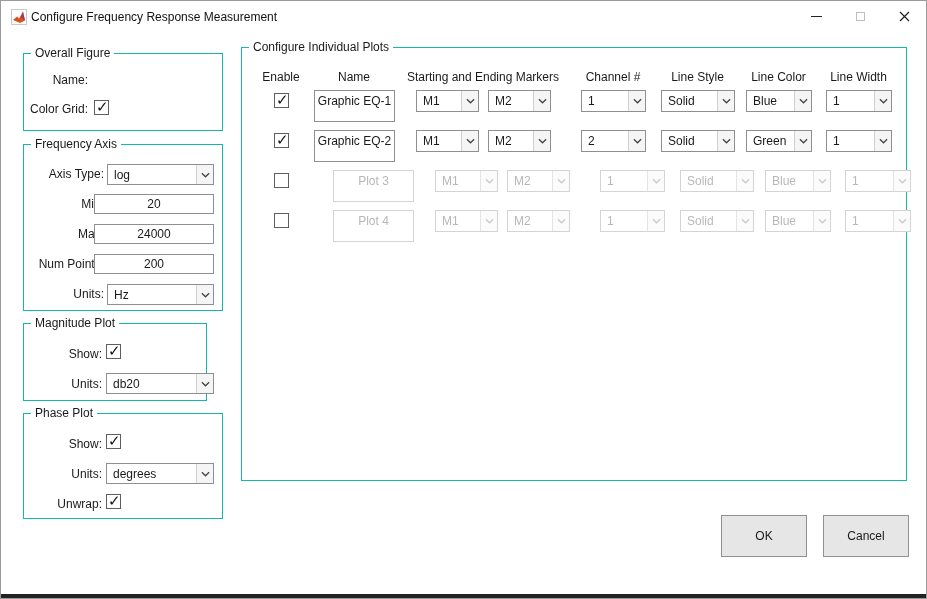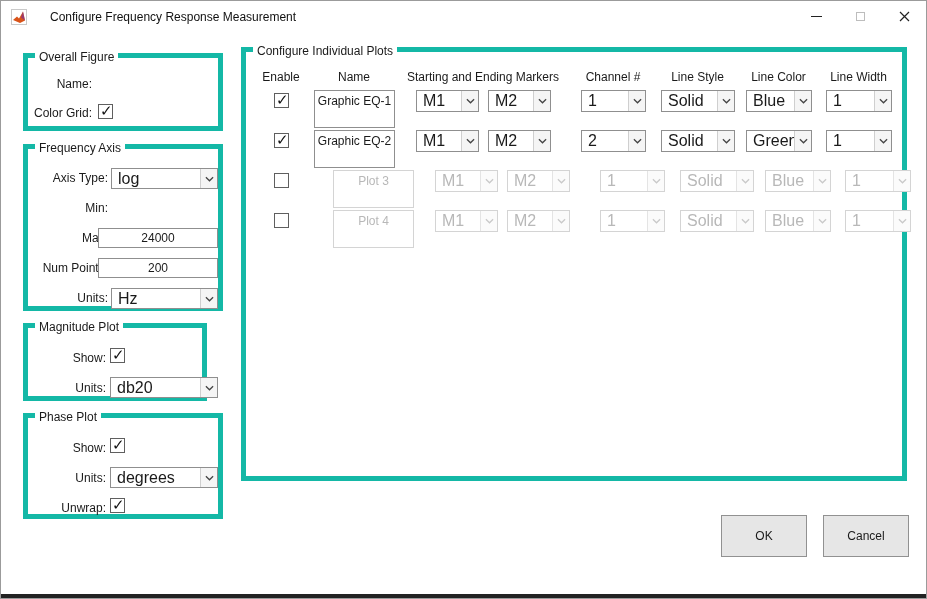--- a/index.html
+++ b/index.html
@@ -5,46 +5,46 @@
   * { margin:0; padding:0; box-sizing:border-box; }
   html, body { width:927px; height:599px; }
   body { font-family:"Liberation Sans", sans-serif; background:#ffffff; color:#1a1a1a; }
 
   .window { position:relative; width:927px; height:599px; background:#ffffff; border:1px solid #9b9b9b; overflow:hidden; }
   .bottom-edge { position:absolute; left:0; bottom:0; width:100%; height:4px; background:#222222; }
 
   
   .titlebar { position:absolute; left:0; top:0; width:100%; height:31px; background:#ffffff; display:flex; align-items:center; }
   .app-icon { margin-left:10px; width:16px; height:16px; display:inline-flex; }
-  .title { margin-left:23px; font-size:12px; color:#111; }
+  .title { margin-left:4px; font-size:12px; color:#111; }
   .win-controls { position:absolute; right:0; top:0; height:31px; display:flex; }
   .win-btn { width:44px; height:31px; display:flex; align-items:center; justify-content:center; cursor:default; }
   .glyph-min { width:11px; height:1px; background:#222; display:block; }
   .glyph-max { width:9px; height:9px; border:1px solid #bdbdbd; display:block; }
 
   
-  .group { position:absolute; border:5px solid #14b8a6; background:transparent; }
+  .group { position:absolute; border:1px solid #14b8a6; background:transparent; }
   .legend { position:absolute; top:-8px; left:7px; background:#ffffff; padding:0 4px; font-size:12px; white-space:nowrap; }
 
   .lbl { position:absolute; font-size:12px; text-align:right; line-height:16px; white-space:nowrap; }
 
   .tfield { position:absolute; height:20px; background:#ffffff; border:1px solid #8f8f8f; font-size:12px; line-height:18px; text-align:center; overflow:hidden; }
 
-  .combo { position:absolute; height:21px; background:#ffffff; border:1px solid #8f8f8f; font-size:16px; display:flex; align-items:center; padding-left:6px; }
+  .combo { position:absolute; height:21px; background:#ffffff; border:1px solid #8f8f8f; font-size:12px; display:flex; align-items:center; padding-left:6px; }
   .combo .combo-text { flex:1; overflow:hidden; white-space:nowrap; }
   .combo .arrow { position:absolute; right:0; top:0; bottom:0; width:17px; border-left:1px solid #cfcfcf; background:#f5f5f5; display:flex; align-items:center; justify-content:center; color:#444; }
 
   .checkbox { position:absolute; width:15px; height:15px; border:1px solid #5f5f5f; background:#ffffff; }
   .checkbox.checked::after { content:"✓"; position:absolute; left:1px; top:-3px; font-size:15px; color:#111; }
 
   
   .hdr { position:absolute; font-size:12px; text-align:center; white-space:nowrap; }
   .plot-row { position:absolute; left:0; width:927px; height:22px; }
   .plot-row .checkbox { left:273px; top:3px; }
-  .plot-row .tfield { height:38px; line-height:20px; }
+  .plot-row .tfield { height:32px; line-height:20px; }
   .plot-row .combo { height:22px; }
   .c-name  { left:313px; top:0; width:81px; }
   .c-m1    { left:415px; top:0; width:63px; }
   .c-m2    { left:487px; top:0; width:63px; }
   .c-ch    { left:580px; top:0; width:65px; }
   .c-style { left:660px; top:0; width:74px; }
   .c-color { left:745px; top:0; width:66px; }
   .c-width { left:825px; top:0; width:66px; }
 
   .plot-row.disabled .tfield,
@@ -97,20 +97,21 @@
     <div class="combo" style="left:83px;top:19px;width:107px">
       <span class="combo-text">log</span>
       <span class="arrow">
           <svg width="9" height="6" viewBox="0 0 10 6">
             <path d="M1 1 L5 5 L9 1" fill="none" stroke="currentColor" stroke-width="1.4"></path>
           </svg>
         </span>
     </div>
 
     <span class="lbl" style="left:2px;top:51px;width:78px">Min:</span>
+    <div class="tfield" style="left:70px;top:49px;width:120px">20</div>
 
     <span class="lbl" style="left:2px;top:81px;width:78px">Max:</span>
     <div class="tfield" style="left:70px;top:79px;width:120px">24000</div>
 
     <span class="lbl" style="left:2px;top:111px;width:78px">Num Points:</span>
     <div class="tfield" style="left:70px;top:109px;width:120px">200</div>
 
     <span class="lbl" style="left:2px;top:141px;width:78px">Units:</span>
     <div class="combo" style="left:83px;top:139px;width:107px">
       <span class="combo-text">Hz</span>

